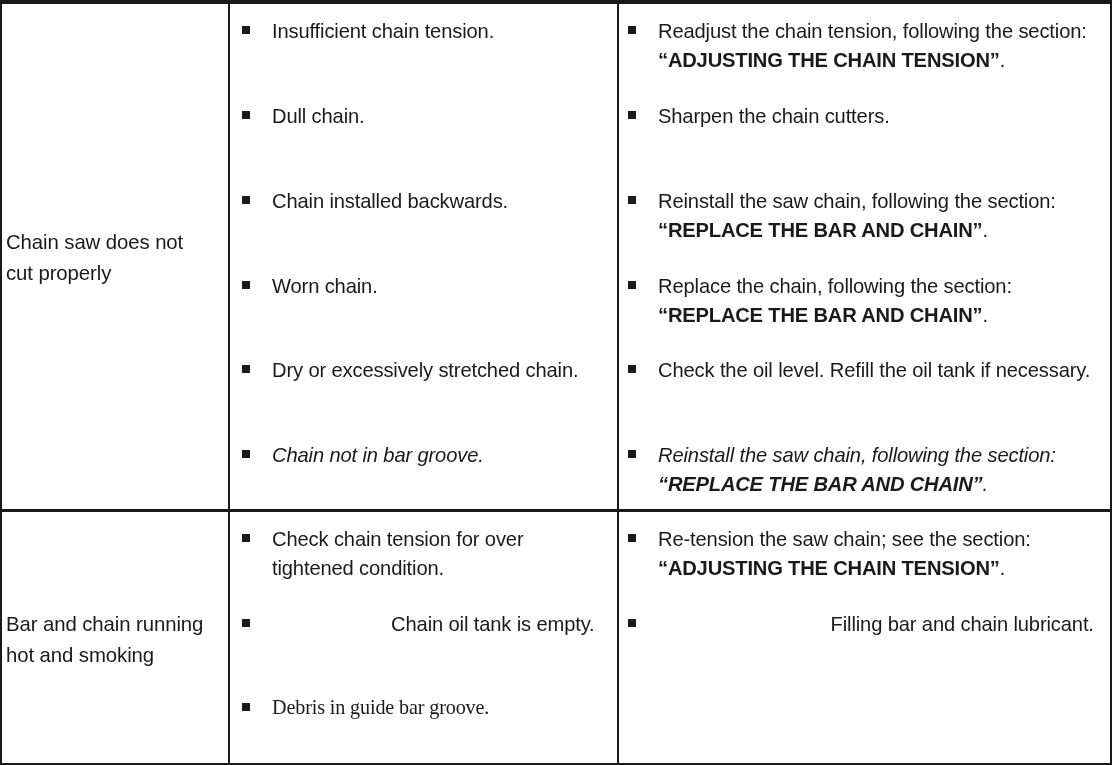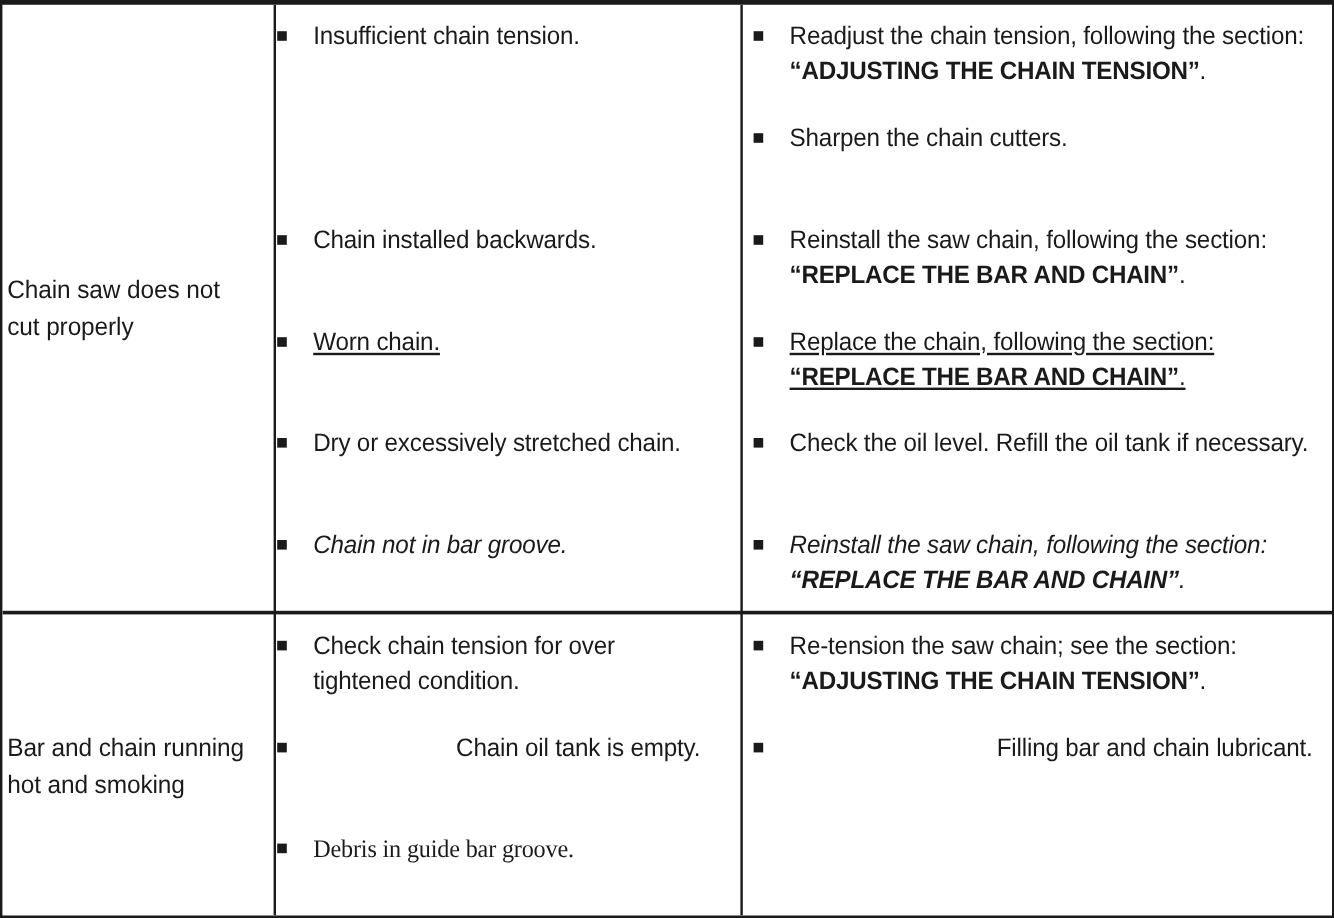--- a/index.html
+++ b/index.html
@@ -60,21 +60,21 @@
   .trow.row-1 { top: 508px; height: 253px; }
 
   
   .cell {
     position: absolute;
     top: 0;
     bottom: 0;
     box-sizing: border-box;
   }
   .cell-problem { left: 0; width: 226px; }
-  .cell-cause   { left: 220px; width: 377px; padding-left: 45px; }
+  .cell-cause   { left: 231px; width: 377px; padding-left: 45px; }
   .cell-remedy  { left: 617px; width: 495px; }
 
   
   .problem-label {
     position: absolute;
     left: 4px;
     right: 6px;
     top: 50%;
     transform: translateY(-50%);
     font-size: 21px;
@@ -118,21 +118,21 @@
   }
   .section-ref {
     font-weight: 700;
     letter-spacing: -0.2px;
   }
 
   
   .bp-0 { top: 12px; }
   .bp-1 { top: 97px; }
   .bp-2 { top: 182px; }
-  .bp-3 { top: 267px; text-decoration: underline; }
+  .bp-3 { top: 267px; }
   .bp-4 { top: 351px; }
   .bp-5 { top: 436px; font-style: italic; }
 
   
   .sp-0 { top: 12px; }
   .sp-1 { top: 97px; text-align: right; }
   .sp-2 { top: 181px; font-family: Liberation Serif, serif; }
 </style>
 </head>
 <body>
@@ -149,20 +149,26 @@
 
     <div class="cell cell-cause">
 
       <div class="bullet-item bp-0">
         <span class="marker"></span>
         <span class="btext">
             <span class="btext-scale">Insufficient chain tension.</span>
           </span>
       </div>
 
+      <div class="bullet-item bp-1">
+        <span class="marker"></span>
+        <span class="btext">
+            <span class="btext-scale">Dull chain.</span>
+          </span>
+      </div>
 
       <div class="bullet-item bp-2">
         <span class="marker"></span>
         <span class="btext">
             <span class="btext-scale">Chain installed backwards.</span>
           </span>
       </div>
 
       <div class="bullet-item bp-3">
         <span class="marker"></span>

